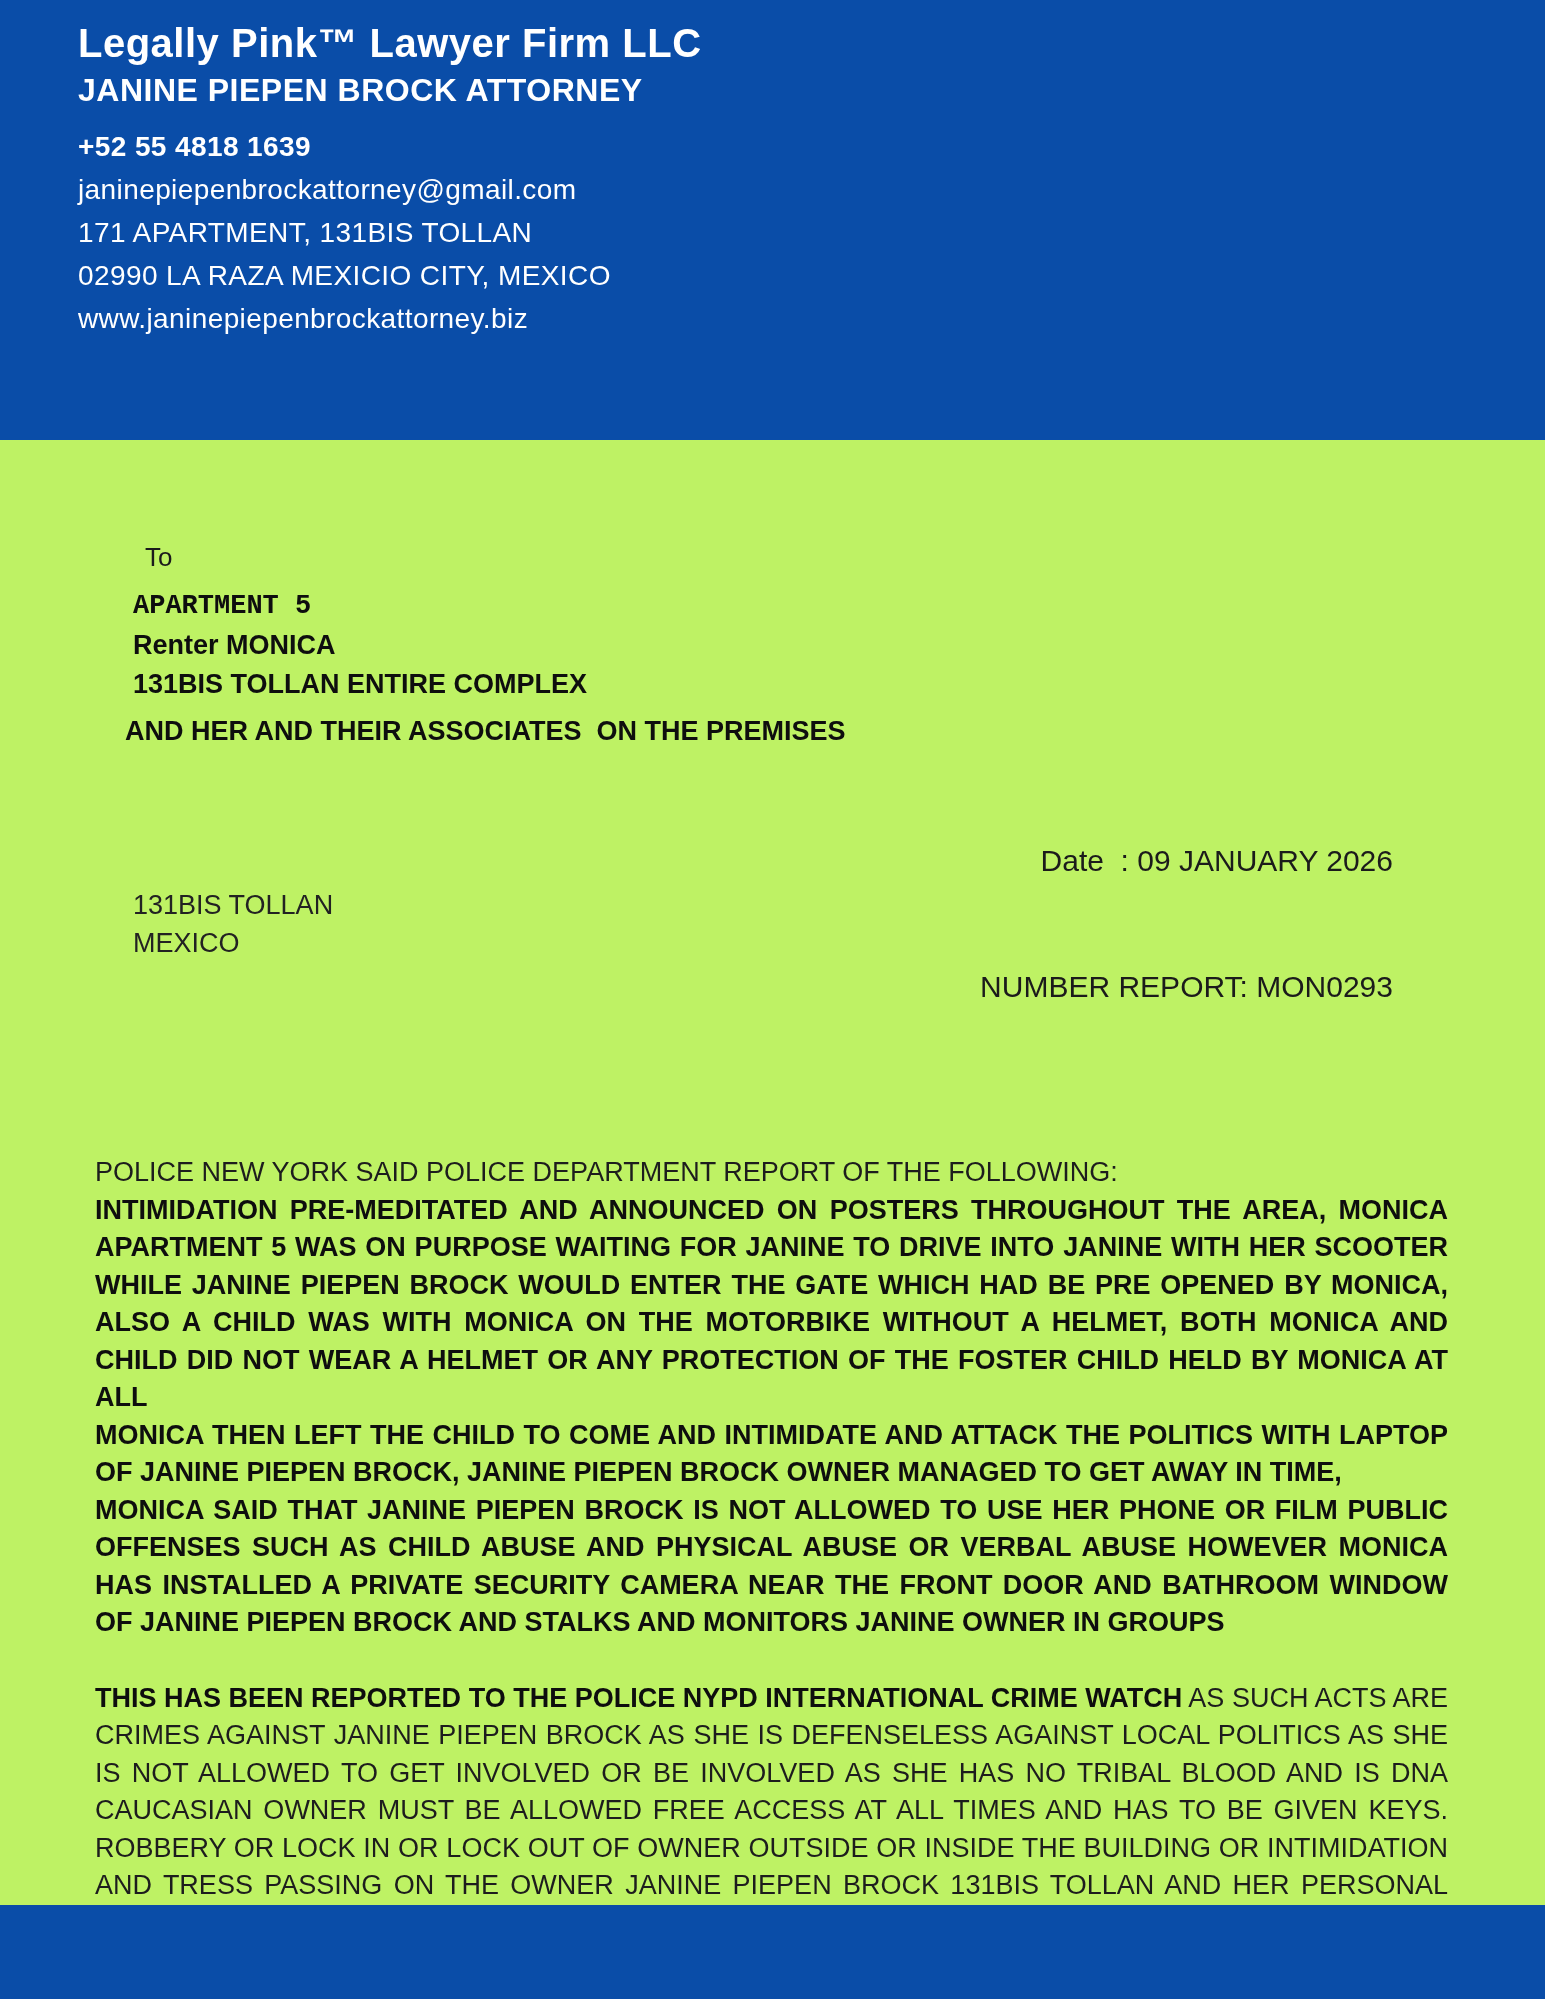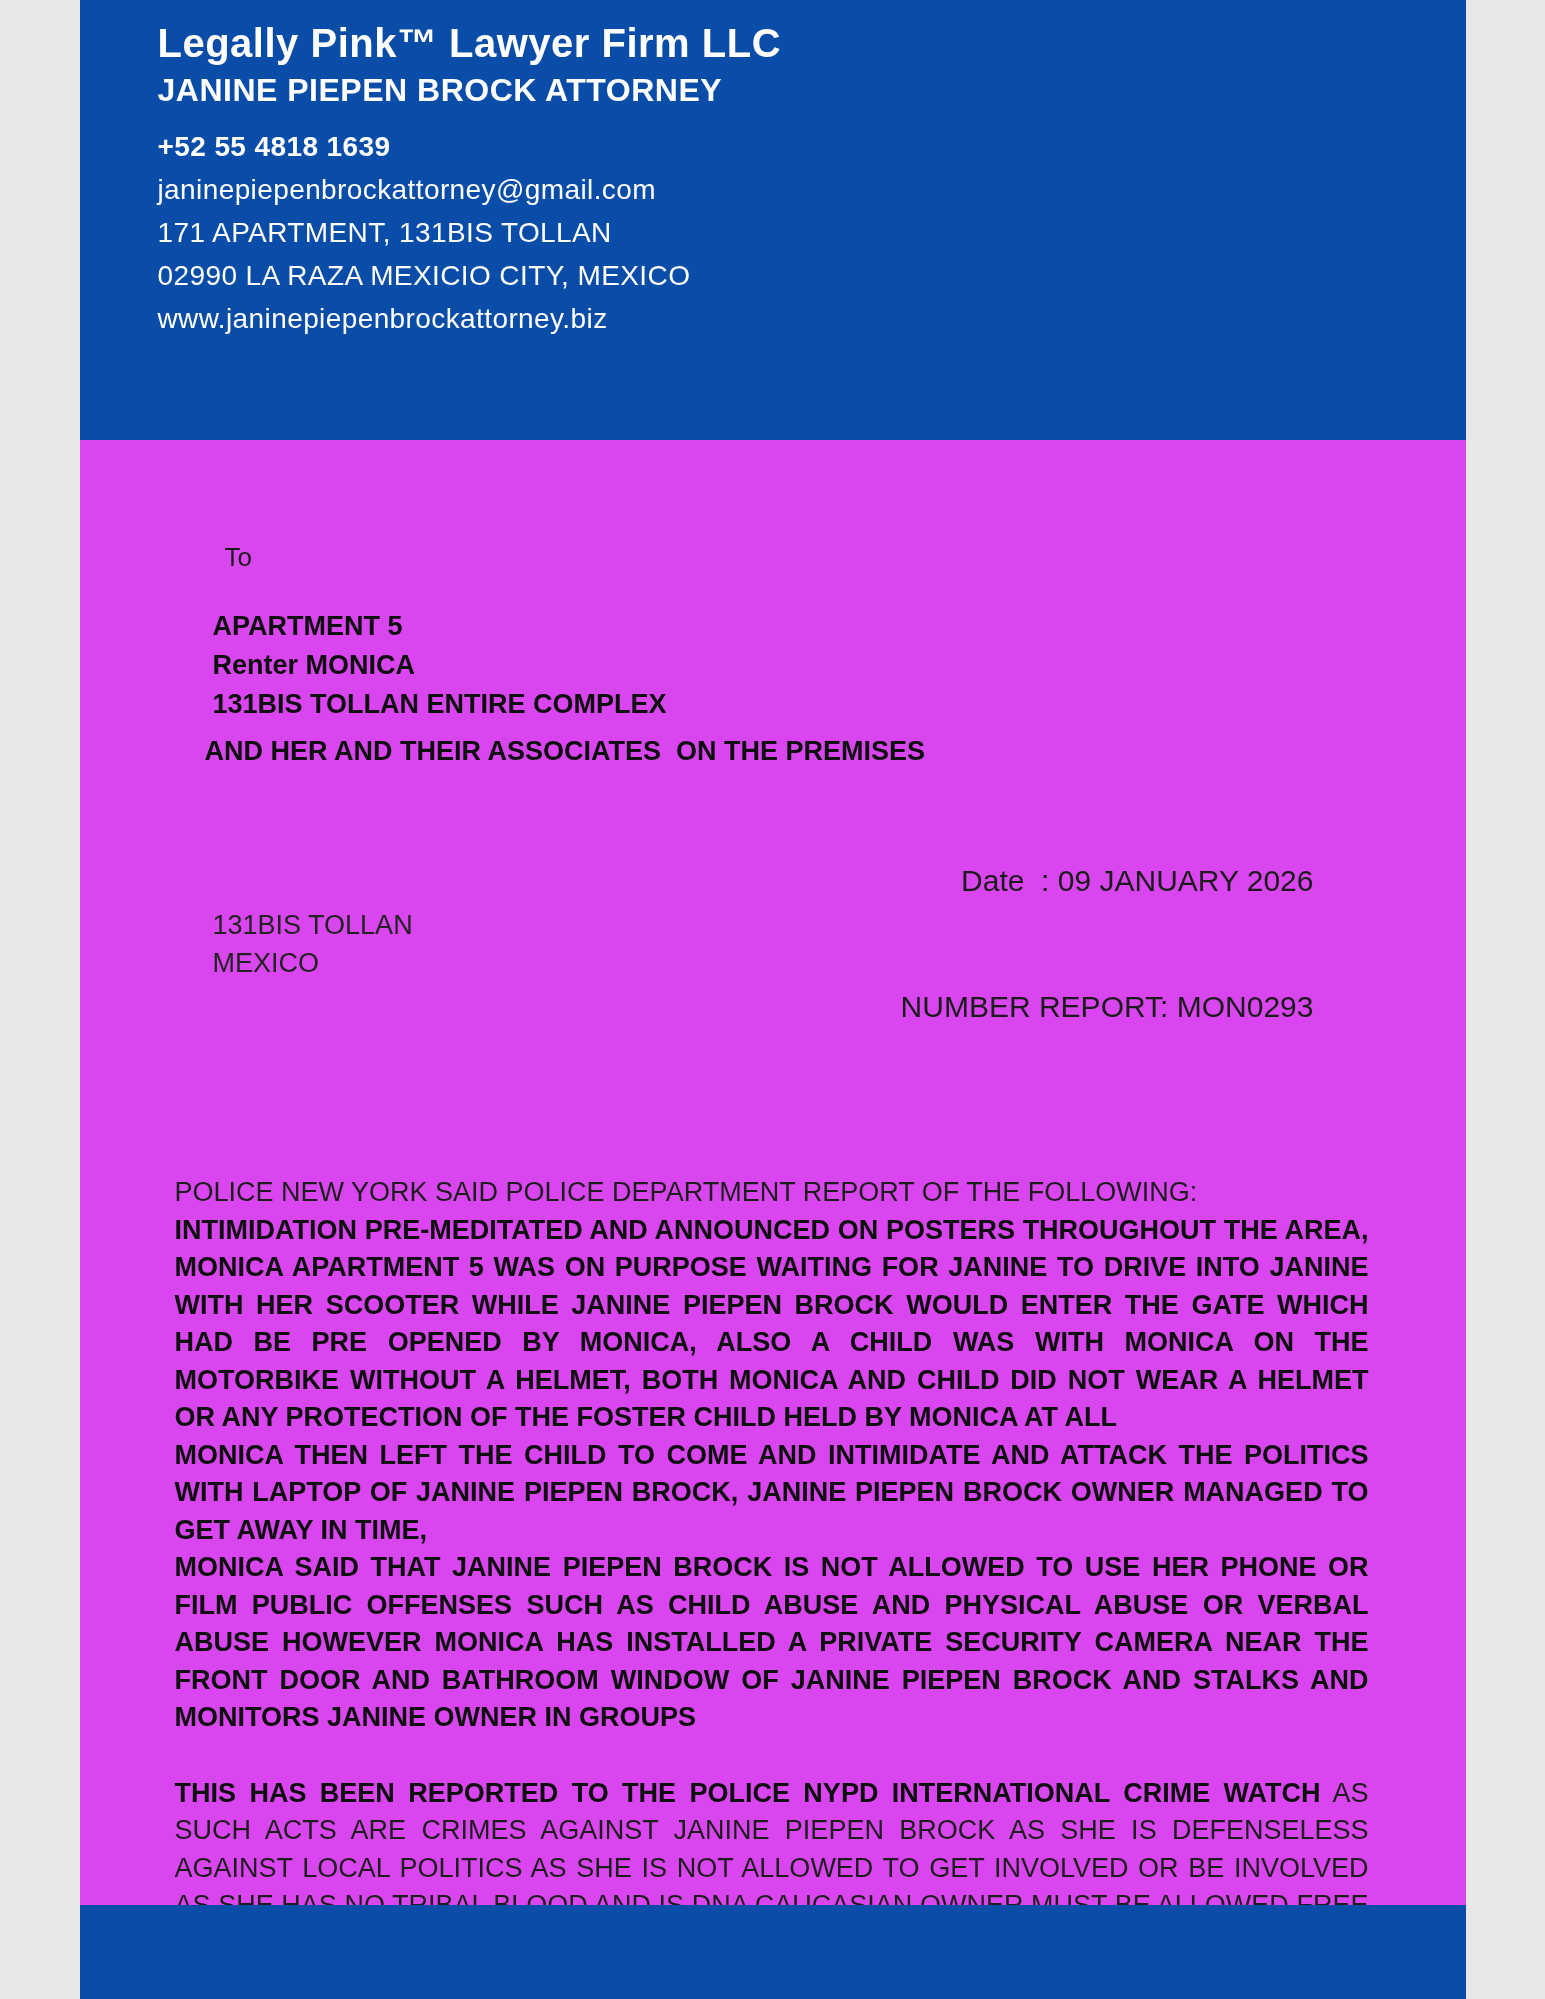--- a/index.html
+++ b/index.html
@@ -1,19 +1,19 @@
 <!DOCTYPE html>
 <html><head>
 <meta charset="utf-8">
 <style>
   html,body { margin:0; padding:0; background:#e8e8e8; }
   .page {
     position:relative;
-    width:1386px; height:1999px;
-    background:#d946ef;
+    width:1545px; height:1999px;
+    background:#bef264;
     font-family:"Liberation Sans", sans-serif;
     overflow:hidden;
     margin:0 auto;
   }
   
   .letterhead {
     box-sizing:border-box;
     height:440px;
     background:#0A4DA8;
     color:#ffffff;
@@ -21,21 +21,21 @@
   }
   .firm-name   { font-size:40px; font-weight:bold; letter-spacing:0.5px; line-height:1.15; }
   .attorney-ln { font-size:32px; font-weight:bold; letter-spacing:0.5px; line-height:1.15; margin-top:6px; }
   .contact-ln  { font-size:28px; font-weight:400; line-height:43px; letter-spacing:0.4px; }
   .contact-first { margin-top:16px;font-weight:bold; }
   
   .main { padding:0 97px 0 95px; }
   .recipient-block { margin-top:102px; padding-left:38px; }
   .to-label { font-size:26px; color:#1b1b1b; padding-left:12px; }
   .r-line { font-weight:bold; font-size:27px; line-height:39px; color:#0e0e0e; white-space:pre; }
-  .r-first { margin-top:34px; }
+  .r-first { margin-top:14px;font-family:Liberation Mono, monospace; }
   .r-wide  { margin-top:8px; margin-left:-8px; }
   .addr-meta-row { display:flex; justify-content:space-between; align-items:center; margin-top:5px; }
   .addr-lines { font-size:27px; line-height:38px; color:#222222; }
   .meta-block { text-align:right; padding-right:55px; font-size:30px; line-height:42px; color:#1b1b1b; white-space:pre; }
   
   .report { margin-top:62px; text-align:justify; font-size:27px; line-height:37.5px; color:#1d1d1d; }
   .report p { margin:0; }
   .bold-para { font-weight:bold; color:#0e0e0e; }
   .mixed-para { margin-top:38px !important; }
   .lead-bold { font-weight:bold; color:#0e0e0e; }

